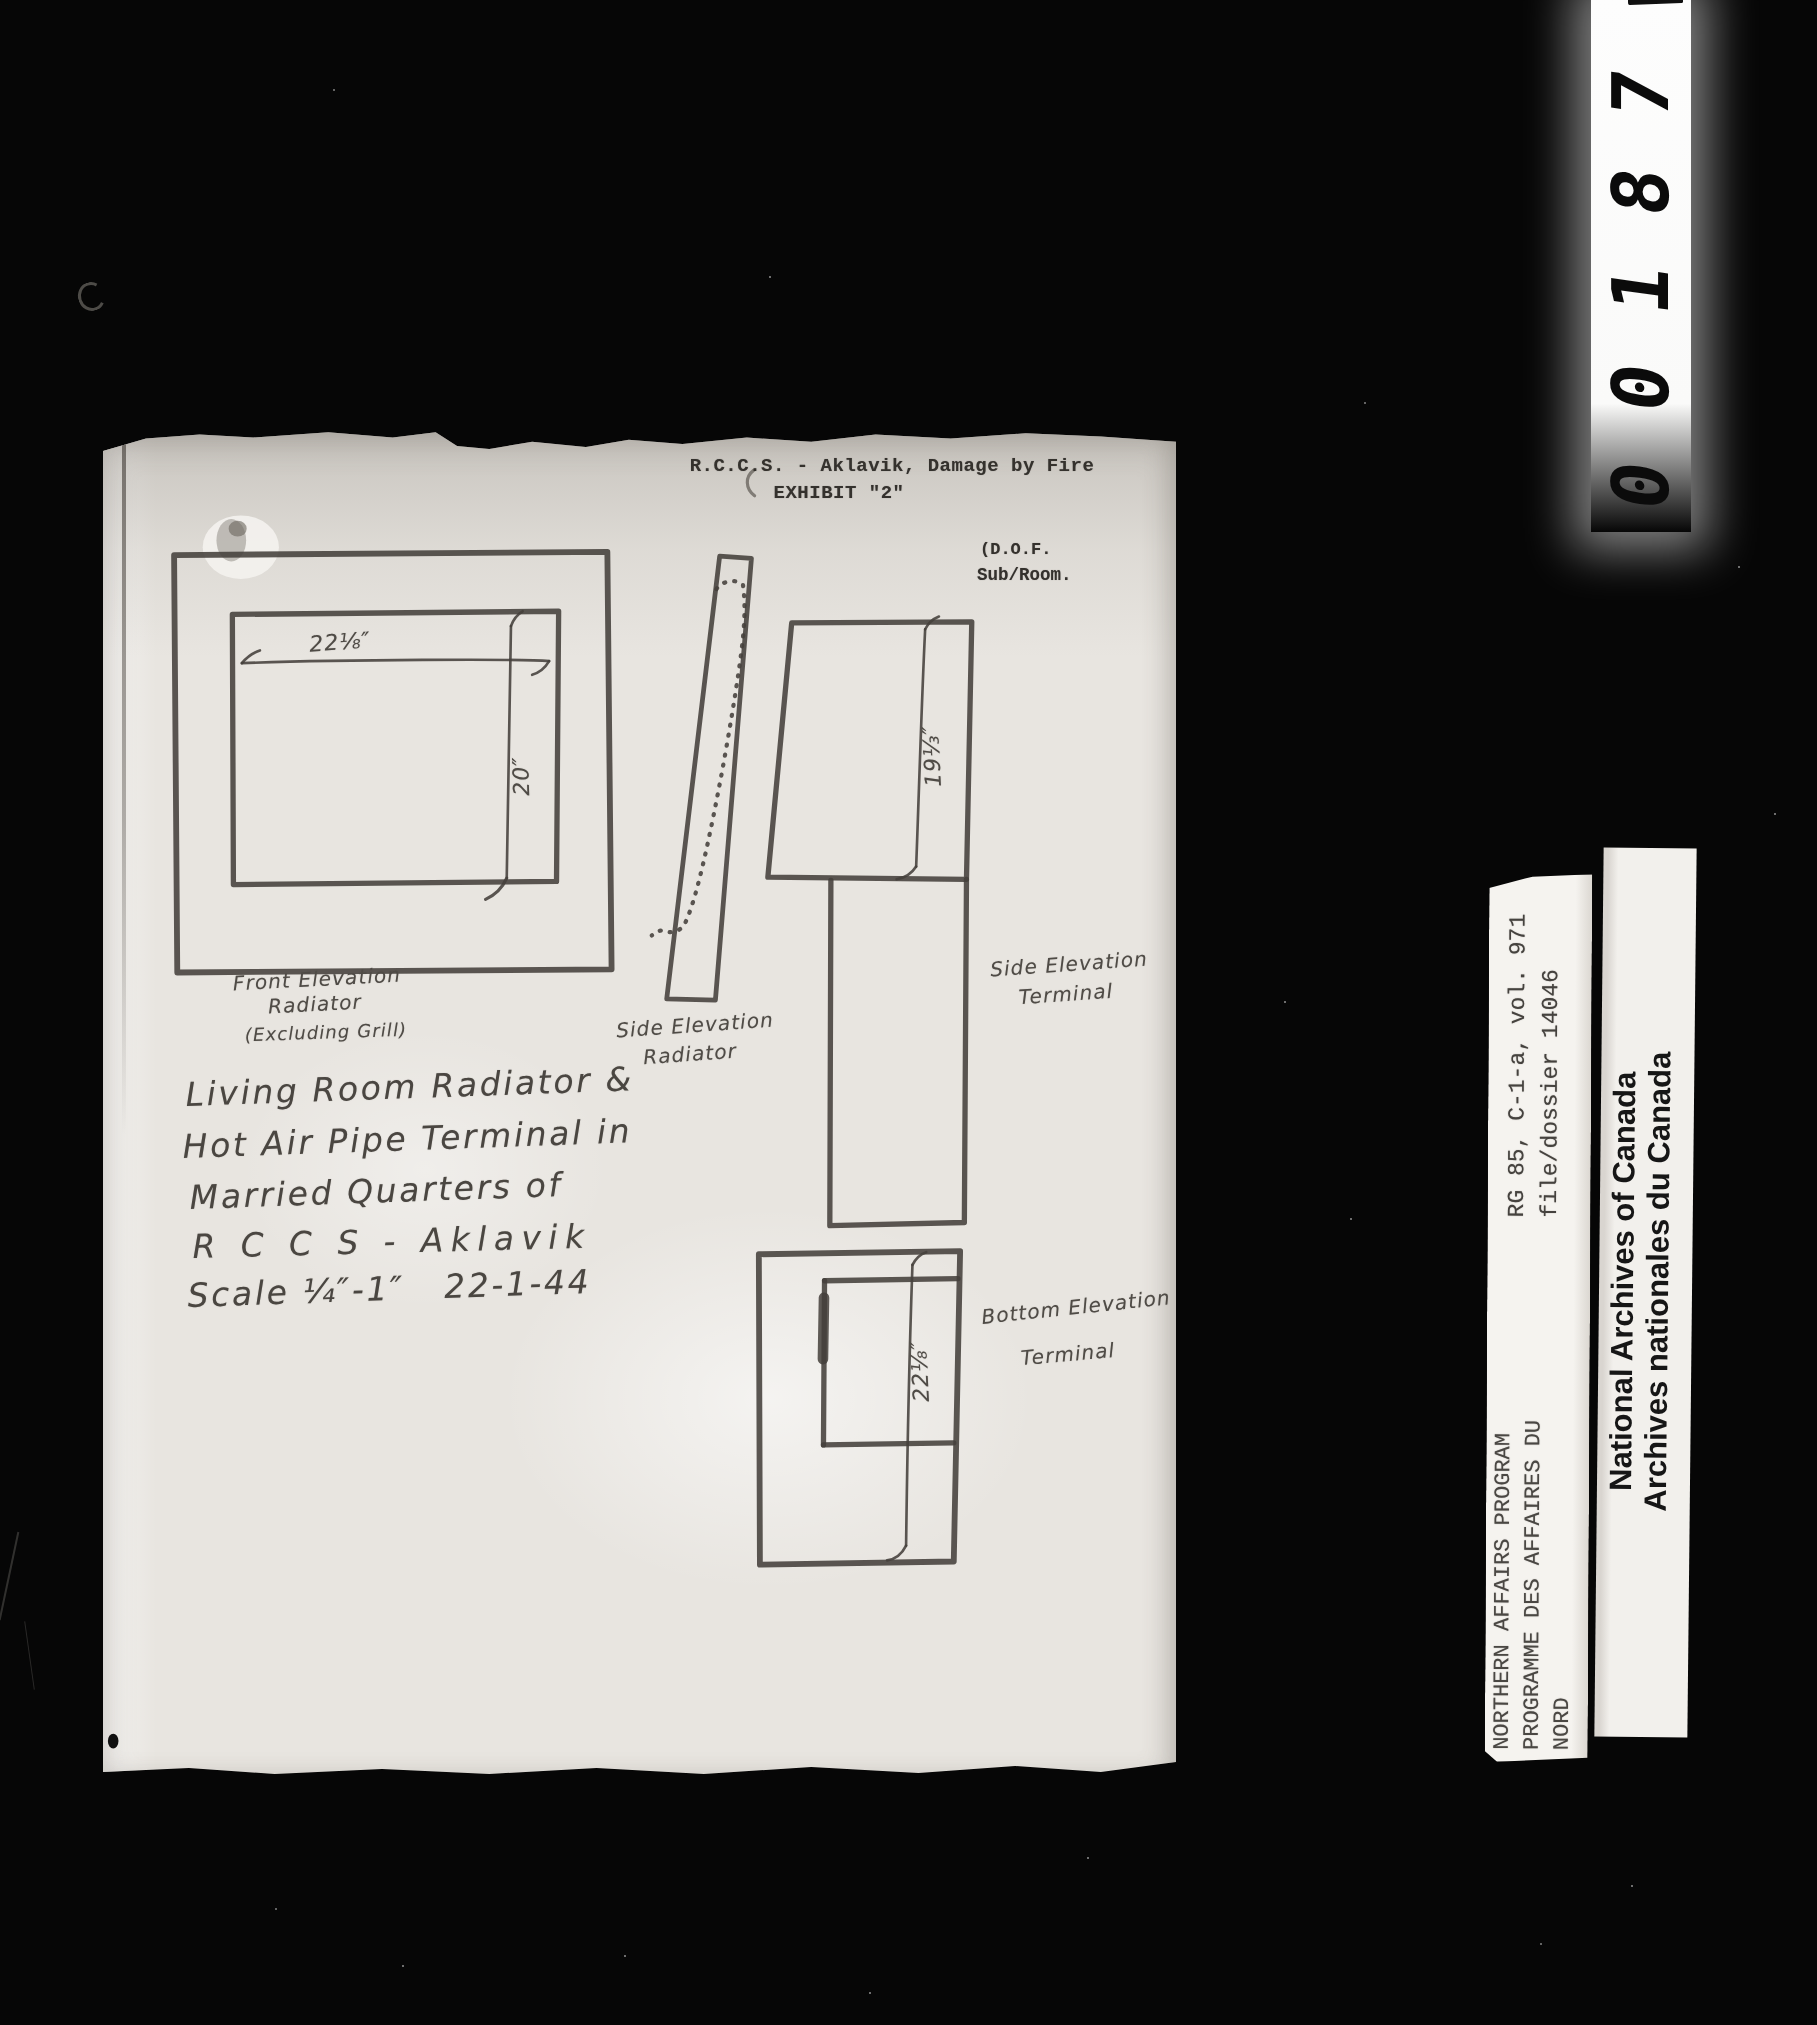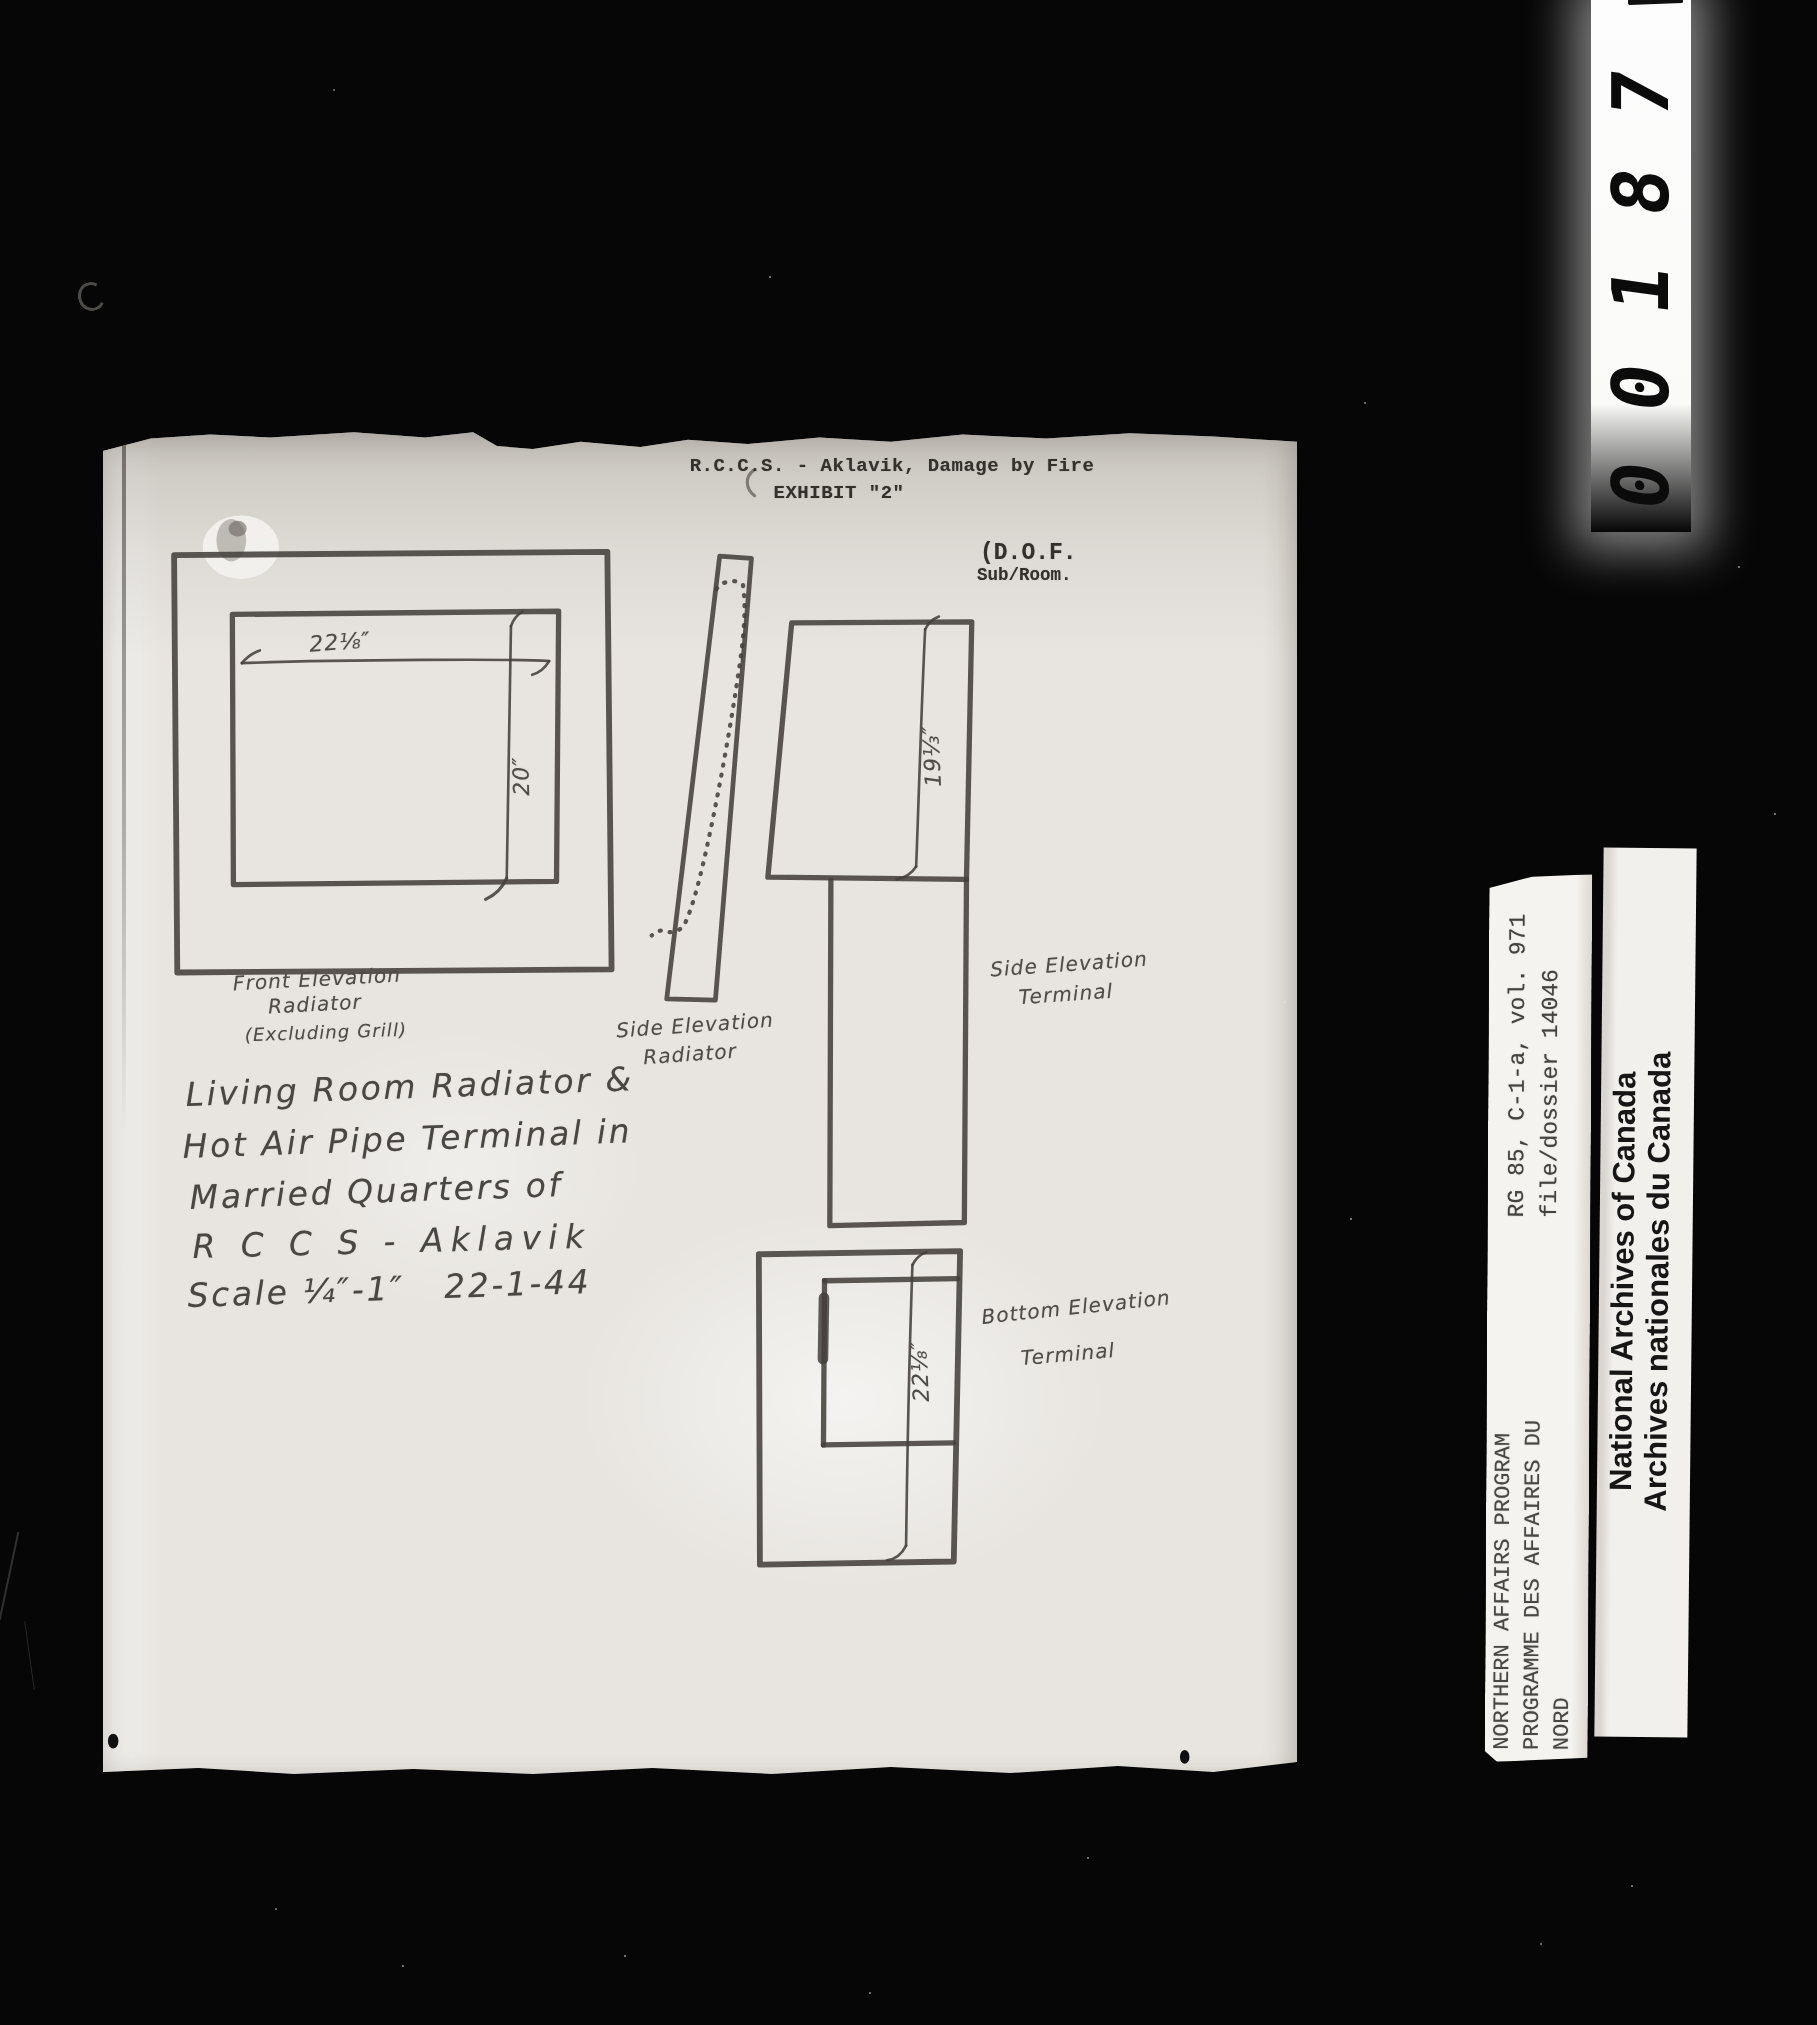--- a/index.html
+++ b/index.html
@@ -1,19 +1,19 @@
 <!DOCTYPE html>
 <html style="font-size:8.5px"><head>
 <meta charset="utf-8">
 <style>
   html,body{margin:0;padding:0;background:#060606;}
   .stage{position:relative;width:1818px;height:2025px;background:#060606;overflow:hidden;
          font-family:"Liberation Sans",sans-serif;}
   
-  .page{position:absolute;left:103px;top:428px;width:1194px;height:1348px;
+  .page{position:absolute;left:103px;top:428px;width:1073px;height:1348px;
     background:
       radial-gradient(381px 275px at 62% 72%, rgba(255,255,255,.55), rgba(255,255,255,0) 70%),
       radial-gradient(265px 201px at 30% 55%, rgba(255,255,255,.35), rgba(255,255,255,0) 70%),
       linear-gradient(to bottom, rgba(146,141,133,.38), rgba(146,141,133,.12) 9%, rgba(146,141,133,0) 17%),
       linear-gradient(to right, rgba(255,255,255,.5), rgba(255,255,255,0) 5%),
       #e8e5e0;
     box-shadow: inset -8.5px 0 23px rgba(118,112,104,.22), inset 0 13.8px 32px rgba(108,103,96,.30);
     clip-path: polygon(0 23px, 4% 10.6px, 9% 6.4px, 14% 9.5px, 21% 4.2px, 27% 9.5px, 31% 4.2px, 33% 18px,
       36% 21px, 40% 13.8px, 45% 19px, 49% 11.7px, 54% 16px, 60% 9.5px, 66% 13.8px, 72% 6.4px, 79% 10.6px,
       86% 5.3px, 93% 8.5px, 100% 13.8px, 100% 1334px, 93% 1344px, 85% 1338px, 76% 1345px, 66% 1339px,
@@ -105,21 +105,21 @@
         <path d="M1528,1580 C1534,1568 1542,1560 1554,1556" stroke-width="5"></path>
         <path d="M1516,2110 C1508,2126 1494,2136 1480,2138" stroke-width="5"></path>
 
         <ellipse cx="19" cy="2479" rx="10" ry="14" fill="#101010" stroke="none"></ellipse>
         <ellipse cx="2042" cy="2509" rx="9" ry="13" fill="#101010" stroke="none"></ellipse>
       </g>
     </svg>
 
     <span class="typed t-center" style="left:789px;top:38px;font-size:19px;letter-spacing:0.5px;">R.C.C.S. - Aklavik, Damage by Fire</span>
     <span class="typed t-center" style="left:736px;top:65px;font-size:19px;letter-spacing:0.5px;">EXHIBIT "2"</span>
-    <span class="typed" style="left:877px;top:112px;font-size:23px;">(D.O.F.</span>
+    <span class="typed" style="left:877px;top:112px;font-size:17px;">(D.O.F.</span>
     <span class="typed" style="left:874px;top:137px;font-size:17.5px;">Sub/Room.</span>
 
     <span class="hand dim hc" style="left:237px;top:214px;transform:translate(-50%,-50%) rotate(-4deg);">22⅛″</span>
     <span class="hand dim hc" style="left:418px;top:348px;transform:translate(-50%,-50%) rotate(-92deg);">20″</span>
     <span class="hand label hc" style="left:214px;top:551px;transform:translate(-50%,-50%) rotate(-3deg);">Front Elevation</span>
     <span class="hand label hc" style="left:212px;top:576px;transform:translate(-50%,-50%) rotate(-3deg);">Radiator</span>
     <span class="hand label hc" style="left:223px;top:604px;transform:translate(-50%,-50%) rotate(-2deg);font-size:18px;">(Excluding Grill)</span>
 
     <span class="hand label hc" style="left:592px;top:597px;transform:translate(-50%,-50%) rotate(-4deg);">Side Elevation</span>
     <span class="hand label hc" style="left:587px;top:626px;transform:translate(-50%,-50%) rotate(-4deg);">Radiator</span>

